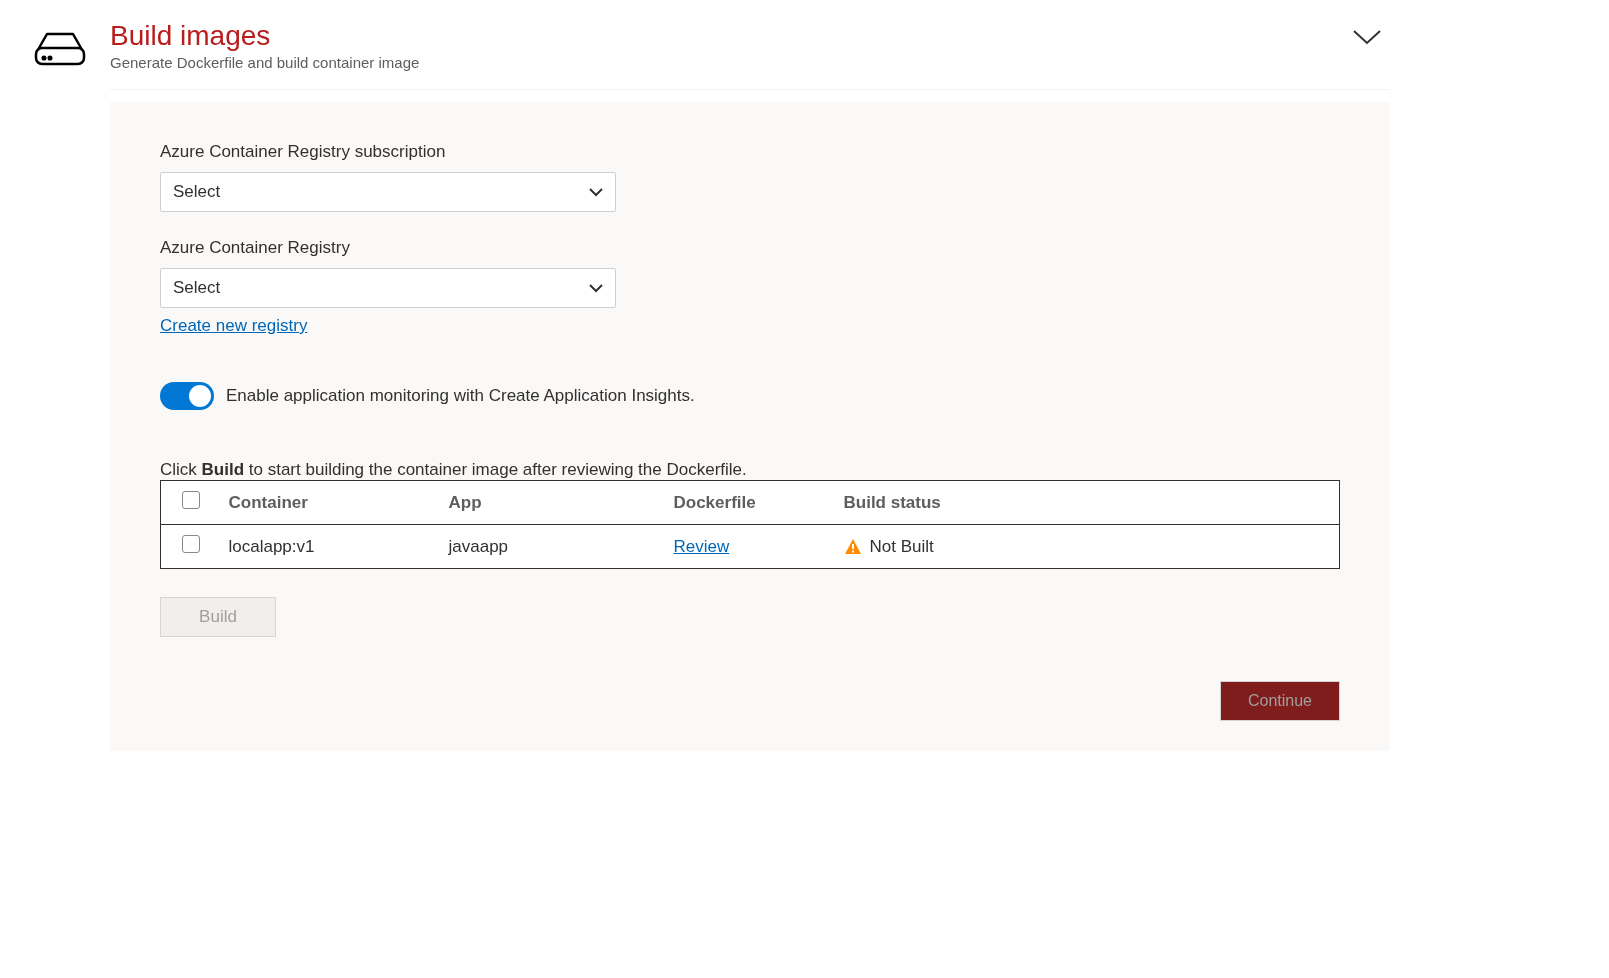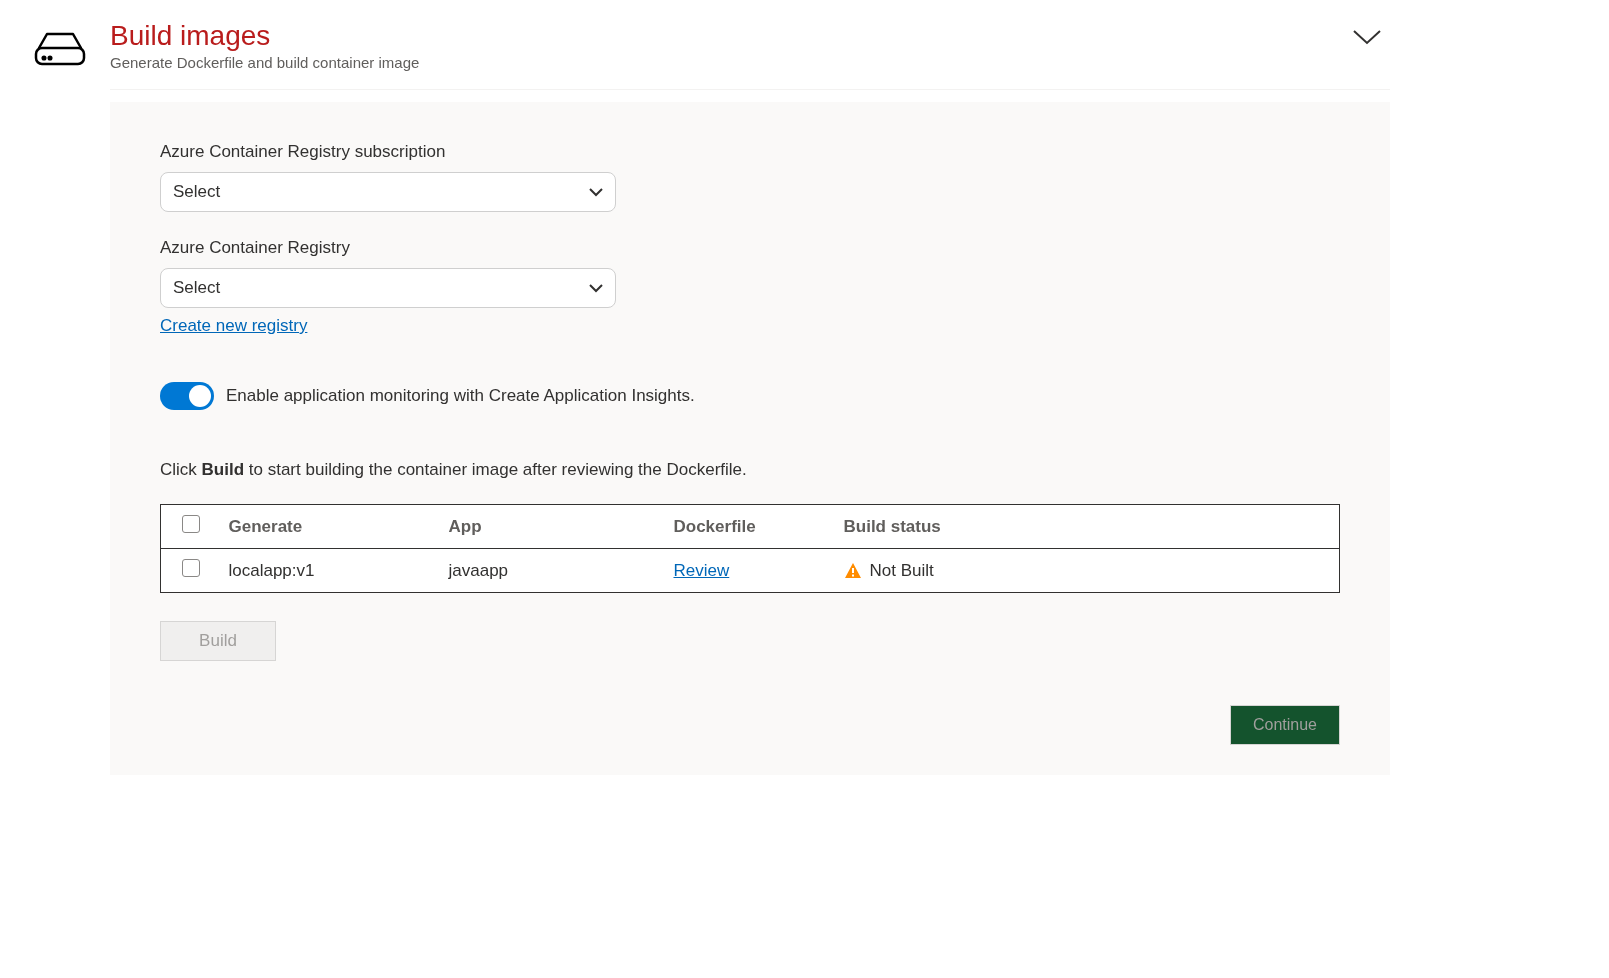--- a/index.html
+++ b/index.html
@@ -59,21 +59,21 @@
       font-size: 17px;
       color: #323130;
       margin-bottom: 10px;
       display: block;
     }
     .select-wrap {
       position: relative;
       width: 456px;
       background: #fff;
       border: 1px solid #cfcfcf;
-      border-radius: 8px;
+      border-radius: 2px;
       height: 40px;
       display: flex;
       align-items: center;
       padding: 0 12px;
       cursor: pointer;
     }
     .select-text {
       flex: 1;
       font-size: 17px;
       color: #323130;
@@ -110,21 +110,21 @@
       background: #fff;
       border-radius: 50%;
     }
     .toggle-label {
       font-size: 17px;
       color: #323130;
     }
     .instruction {
       font-size: 17px;
       color: #323130;
-      margin-bottom: 24px;
+      margin-bottom: 0;
     }
     .instruction b { font-weight: 600; }
     .table {
       width: 100%;
       background: #fff;
       border: 1px solid #323130;
       border-collapse: collapse;
     }
     .table th, .table td {
       text-align: left;
@@ -163,23 +163,23 @@
       color: #a19f9d;
       font-size: 17px;
       cursor: default;
     }
     .continue-row {
       display: flex;
       justify-content: flex-end;
       margin-top: 44px;
     }
     .continue-btn {
-      width: 110px;
+      width: 120px;
       height: 40px;
-      background: #14532d;
+      background: #7f1d1d;
       border: 1px solid #d6d5d4;
       color: #a19f9d;
       font-size: 16px;
       cursor: default;
     }
     .col-container { width: 220px; }
     .col-app { width: 225px; }
     .col-dockerfile { width: 170px; }
   </style>
 </head>
@@ -247,21 +247,21 @@
       </div>
 
       <p class="instruction">
         <span>Click </span><b>Build</b><span> to start building the container image after reviewing the Dockerfile.</span>
       </p>
 
       <table class="table">
         <thead>
           <tr>
             <th class="chk-col"><span class="checkbox"></span></th>
-            <th class="col-container">Generate</th>
+            <th class="col-container">Container</th>
             <th class="col-app">App</th>
             <th class="col-dockerfile">Dockerfile</th>
             <th>Build status</th>
           </tr>
         </thead>
         <tbody>
           <tr>
             <td class="chk-col"><span class="checkbox"></span></td>
             <td>localapp:v1</td>
             <td>javaapp</td>

